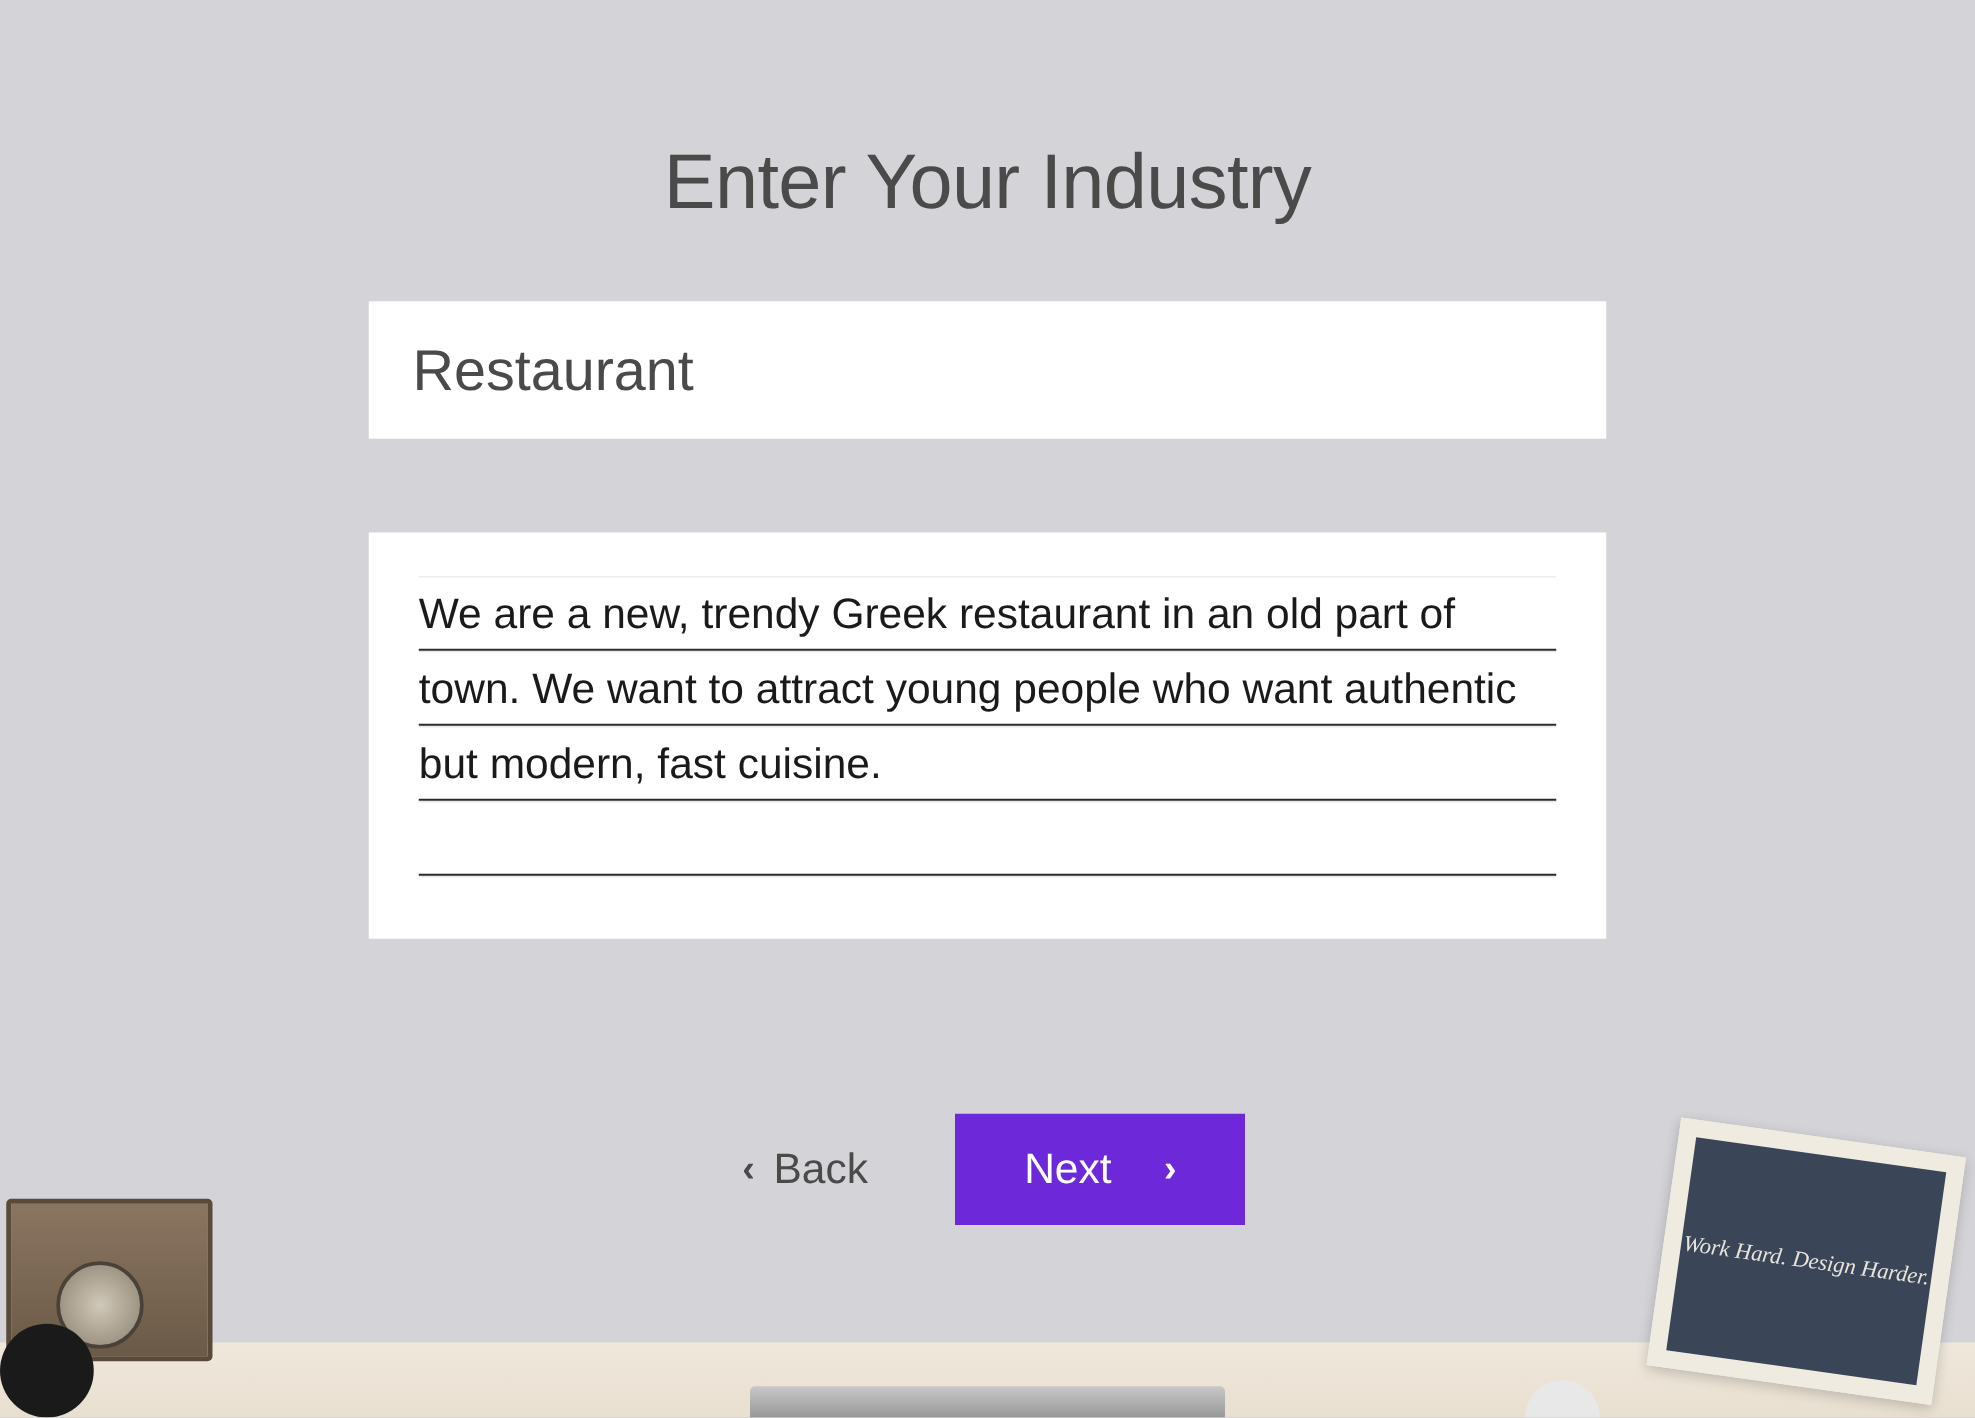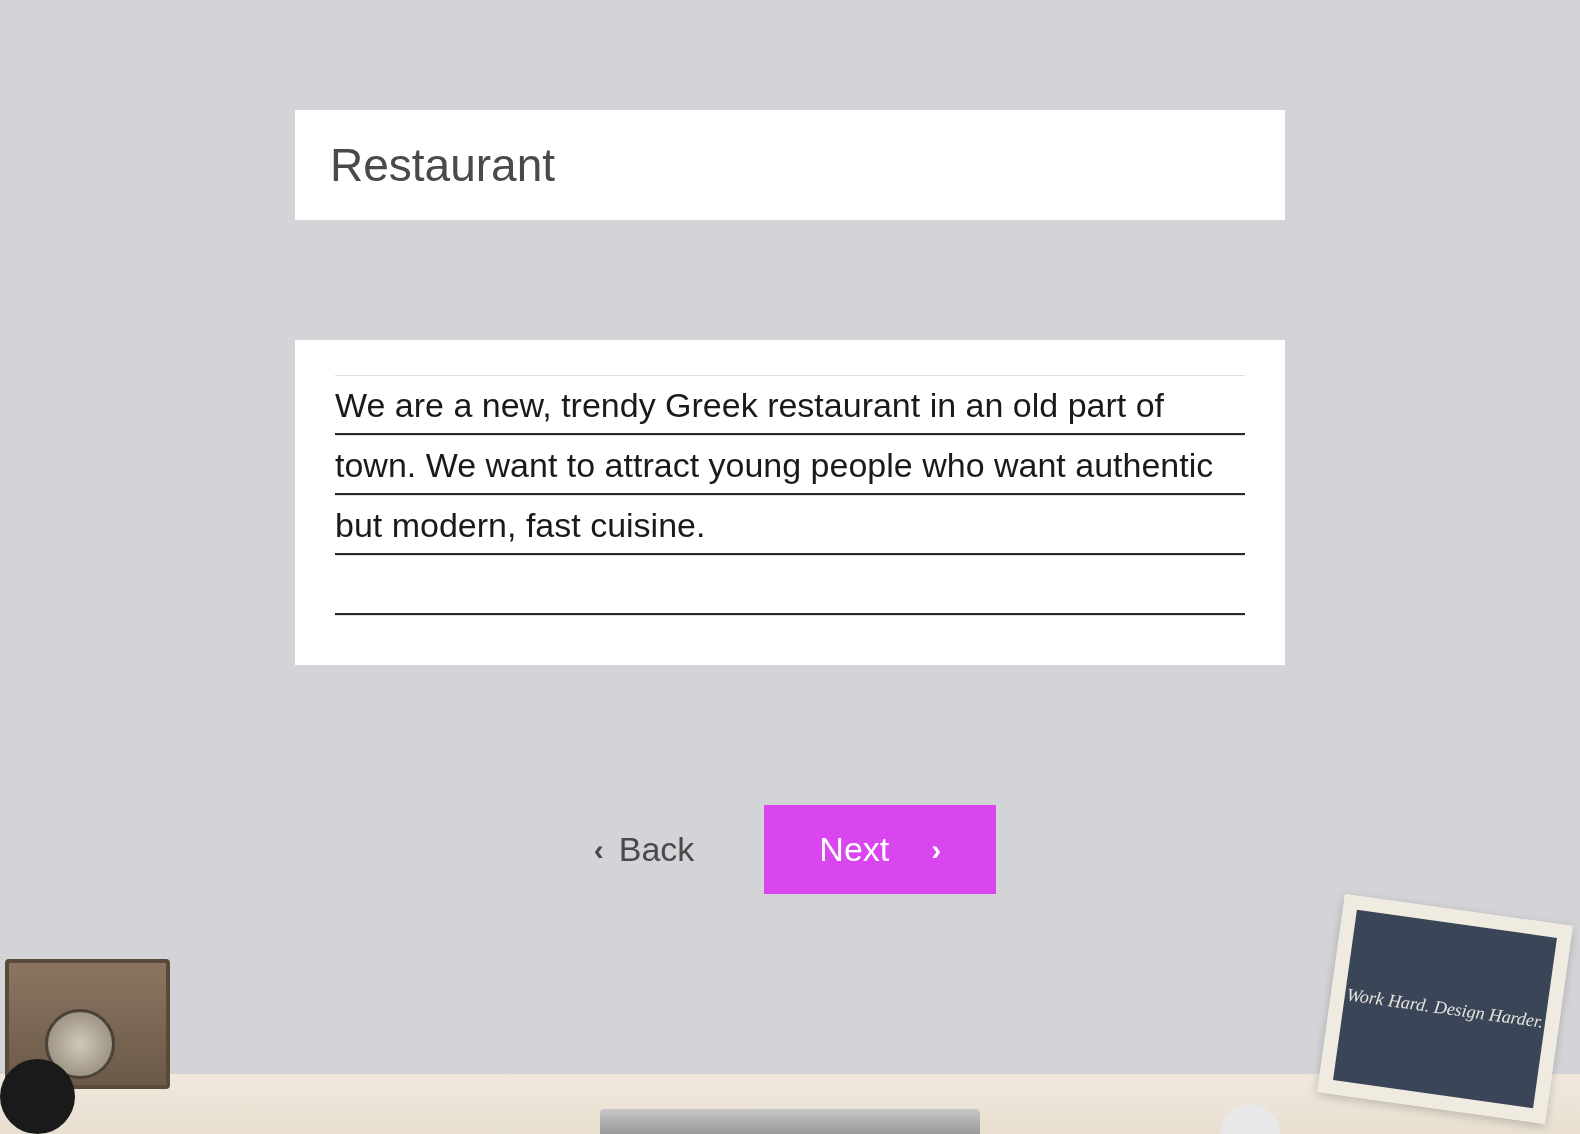--- a/index.html
+++ b/index.html
@@ -37,21 +37,21 @@
       width: 990px;
       height: 110px;
       background: #ffffff;
       border: none;
       font-size: 46px;
       font-weight: 400;
       color: #4a4a4a;
       padding: 0 35px;
       font-family: inherit;
       outline: none;
-      margin-bottom: 120px;
+      margin-bottom: 75px;
     }
     
     .subtitle {
       font-size: 36px;
       font-weight: 400;
       color: #4a4a4a;
       margin-bottom: 55px;
       text-align: center;
       letter-spacing: -0.3px;
     }
@@ -98,21 +98,21 @@
       color: #4a4a4a;
       cursor: pointer;
       display: flex;
       align-items: center;
       gap: 15px;
       font-family: inherit;
       padding: 20px 10px;
     }
     
     .next-button {
-      background: #d946ef;
+      background: #6d28d9;
       border: none;
       color: #ffffff;
       font-size: 34px;
       font-weight: 400;
       cursor: pointer;
       display: flex;
       align-items: center;
       gap: 42px;
       font-family: inherit;
       padding: 25px 55px;
@@ -228,20 +228,21 @@
 <div class="radio-dial"></div>
 <div class="clock"></div>
 <div class="laptop"></div>
 <div class="mouse"></div>
 <div class="picture-frame">
   <div class="picture-inner">Work Hard.
 Design Harder.</div>
 </div>
 
 <div class="container">
+  <h1 class="heading">Enter Your Industry</h1>
 
   <input type="text" class="industry-input" value="Restaurant" style="">
 
 
   <div class="description-box">
     <textarea class="description-textarea" style="">We are a new, trendy Greek restaurant in an old part of town. We want to attract young people who want authentic but modern, fast cuisine.</textarea>
   </div>
 
   <div class="button-row">
     <button class="back-button">

